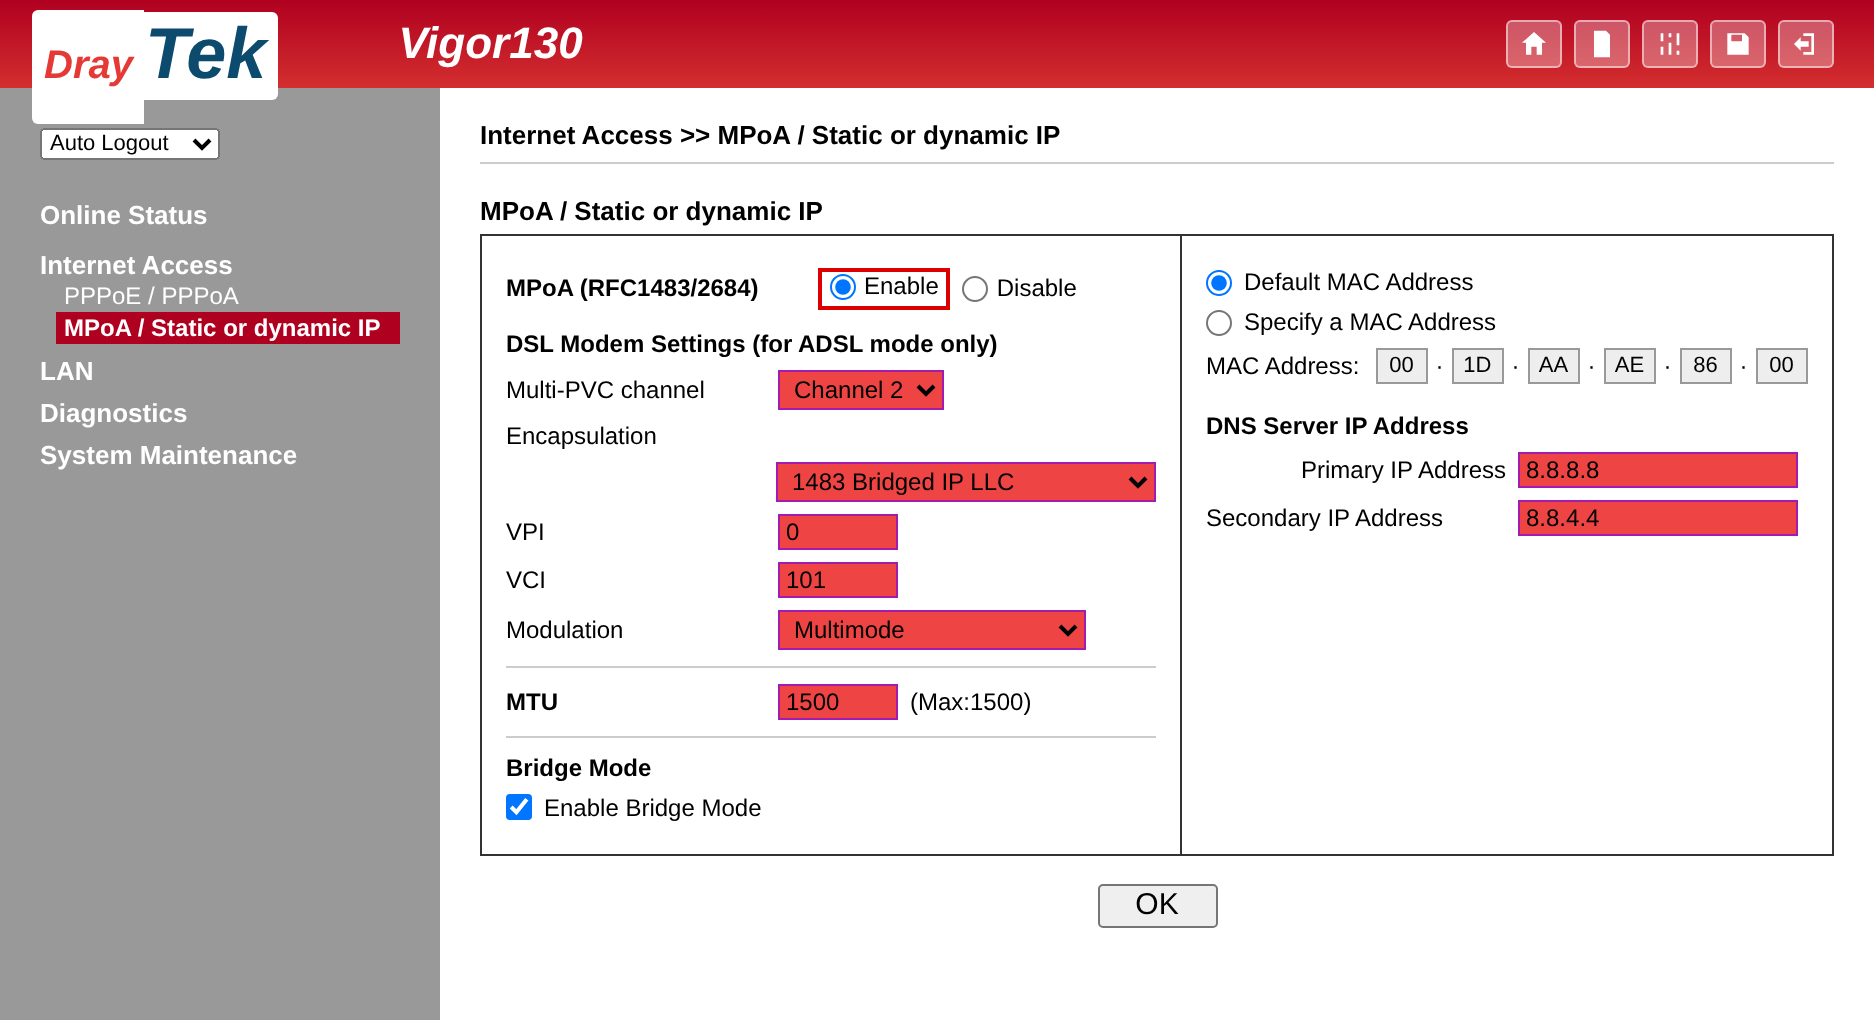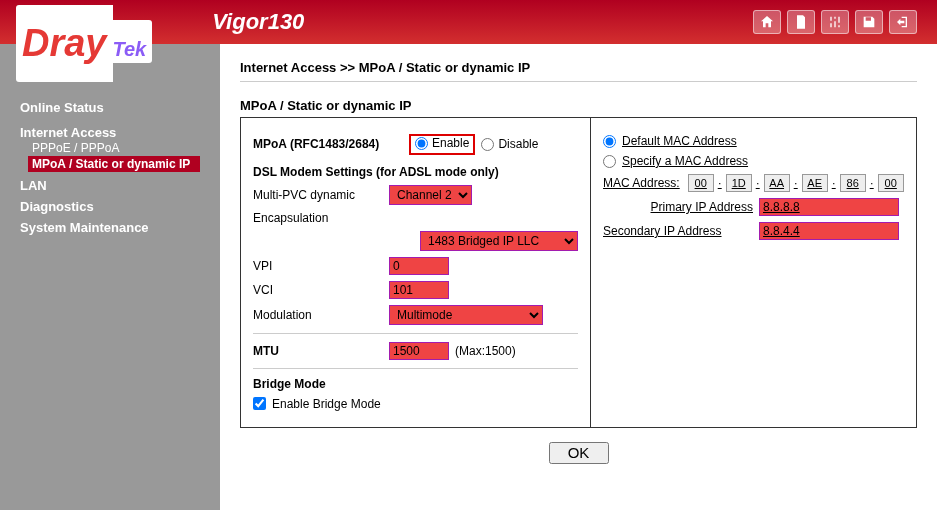--- a/index.html
+++ b/index.html
@@ -1,47 +1,47 @@
 <!DOCTYPE html>
 <html><head>
 <meta charset="utf-8">
 <style>
 * { box-sizing: border-box; margin: 0; padding: 0; }
 body { font-family: Arial, sans-serif; font-size: 12px; width: 937px; background: #fff; }
 .header { background: linear-gradient(to bottom, #b00020, #d32f2f); height: 44px; display: flex; align-items: center; padding: 0 16px; position: relative; }
 .logo { height: 34px; display: flex; align-items: baseline; font-weight: bold; }
-.logo-dray { color: #e53935; font-size: 38px; font-style: italic; background: #fff; padding: 17px 6px; border-radius: 3px 0 0 3px; }
-.logo-tek { color: #8b5cf6; font-size: 20px; font-style: italic; background: #fff; padding: 18px 6px 2px 0; border-radius: 0 3px 3px 0; }
+.logo-dray { color: #e53935; font-size: 20px; font-style: italic; background: #fff; padding: 17px 6px; border-radius: 3px 0 0 3px; }
+.logo-tek { color: #0c4a6e; font-size: 36px; font-style: italic; background: #fff; padding: 0 6px 2px 0; border-radius: 0 3px 3px 0; }
 .model { color: #fff; font-size: 22px; font-weight: bold; font-style: italic; margin-left: 60px; }
 .header-icons { position: absolute; right: 20px; display: flex; gap: 6px; }
 .hicon { width: 28px; height: 24px; background: rgba(255,255,255,0.3); border: 1px solid rgba(255,255,255,0.5); border-radius: 3px; display: flex; align-items: center; justify-content: center; color: #fff; cursor: pointer; }
 .hicon svg { width: 16px; height: 16px; fill: #fff; }
 .layout { display: flex; }
 .sidebar { width: 220px; background: #999; min-height: 466px; padding: 20px; color: #fff; }
 .sidebar select { width: 90px; font-size: 11px; margin-bottom: 16px; }
 .side-heading { font-weight: bold; font-size: 13px; margin: 4px 0 10px 0; }
 .side-group { font-weight: bold; font-size: 13px; margin-top: 6px; }
 .side-item { font-size: 12px; padding: 1px 4px; margin-left: 8px; cursor: pointer; }
 .side-item.active { background: #b00020; color: #fff; font-weight: bold; }
 .main { flex: 1; padding: 16px 20px; }
 .breadcrumb { font-weight: bold; font-size: 13px; border-bottom: 1px solid #ccc; padding-bottom: 6px; margin-bottom: 16px; }
 .section-title { font-weight: bold; font-size: 13px; margin-bottom: 4px; }
 .panels { display: flex; border: 1px solid #333; }
 .panel { padding: 10px 12px; }
 .panel-left { width: 350px; border-right: 1px solid #333; }
-.panel-right { flex: 1; text-decoration: underline; }
+.panel-right { flex: 1; }
 .row { display: flex; align-items: center; margin: 6px 0; gap: 6px; }
 .row label.lbl { width: 130px; font-size: 12px; }
 .bold { font-weight: bold; }
 .radio-wrap { display: inline-flex; align-items: center; gap: 4px; }
 .enable-box { border: 2px solid #d00; padding: 0 4px; }
 select.ctrl, input.ctrl { font-size: 12px; border: 1px solid #a21caf; background: #ef4444; padding: 1px 3px; }
 select.ctrl { height: 20px; }
 input.ctrl { height: 18px; }
-.encap { width: 158px; }
+.encap { width: 190px; }
 .small { width: 60px; }
 .med { width: 140px; }
 hr.div { border: none; border-top: 1px solid #ccc; margin: 8px 0; }
 .mac-row { display: flex; align-items: center; gap: 4px; margin: 6px 0; }
 .mac-row input { width: 26px; height: 18px; text-align: center; border: 1px solid #999; background: #eee; font-size: 11px; }
 .dot { font-size: 12px; }
 .ok-row { text-align: center; margin-top: 14px; }
 .ok-row button { width: 60px; height: 22px; font-size: 15px; }
 </style>
 </head>
@@ -109,21 +109,21 @@
               </span>
           </span>
           <span class="radio-wrap">
               <input type="radio" style=""> 
               <span>Disable</span>
             </span>
         </div>
 
         <div class="bold" style="margin-top:10px;">DSL Modem Settings (for ADSL mode only)</div>
         <div class="row">
-            <label class="lbl">Multi-PVC dynamic</label>
+            <label class="lbl">Multi-PVC channel</label>
           <select class="ctrl"><option>Channel 2</option></select>
           </div>
         <div class="row">
             <label class="lbl">Encapsulation</label>
           </div>
         <div class="row" style="justify-content:flex-end;">
             <select class="ctrl encap"><option>1483 Bridged IP LLC</option></select>
           </div>
         <div class="row">
             <label class="lbl">VPI</label>
@@ -170,20 +170,21 @@
             <span class="dot">·</span>
           <input value="AA" style="">
             <span class="dot">·</span>
           <input value="AE" style="">
             <span class="dot">·</span>
           <input value="86" style="">
             <span class="dot">·</span>
           <input value="00" style="">
         </div>
 
+        <div class="bold" style="margin-top:14px;">DNS Server IP Address</div>
         <div class="row">
             <label style="width:150px;text-align:right;">Primary IP Address</label>
           <input class="ctrl med" value="8.8.8.8" style="">
           </div>
         <div class="row">
             <label style="width:150px;">Secondary IP Address</label>
           <input class="ctrl med" value="8.8.4.4" style="">
           </div>
       </div>
     </div>

